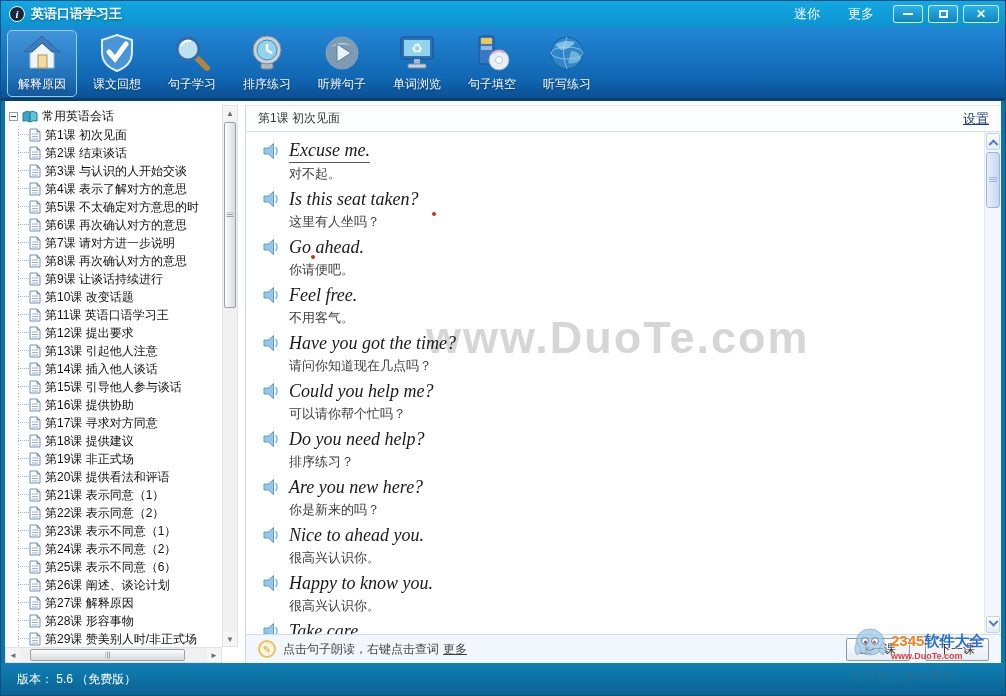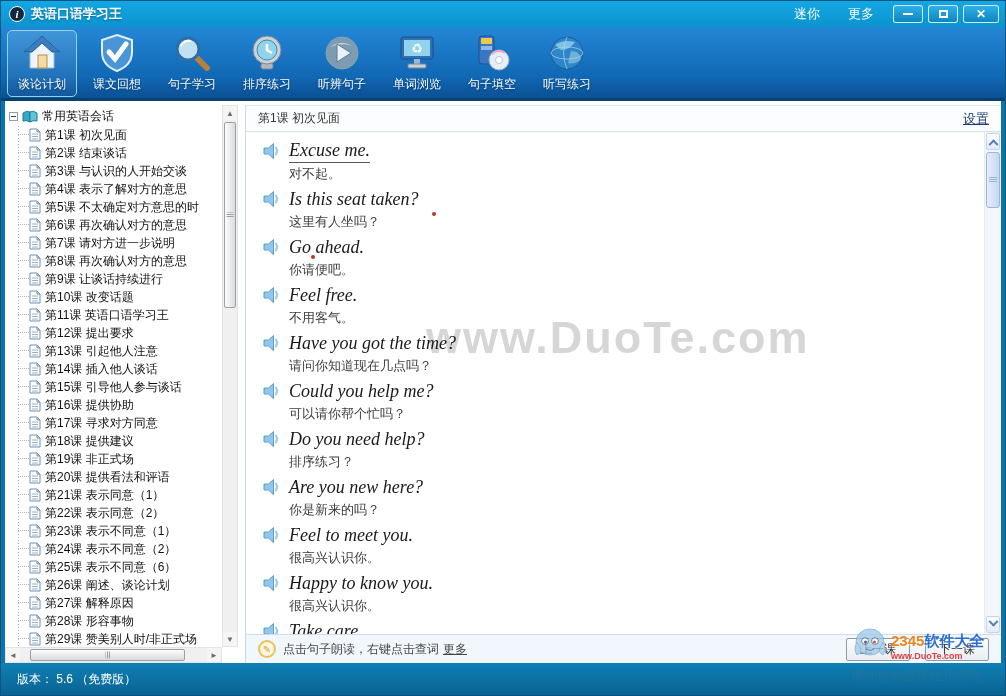--- a/index.html
+++ b/index.html
@@ -132,21 +132,21 @@
 
   <div class="toolbar">
       <div class="tool-item selected">
     <span class="ticon">
           <svg width="40" height="40" viewBox="0 0 40 40">
             <polygon points="20,3 38,19 32,19 32,35 8,35 8,19 2,19" fill="#eef5fb" stroke="#9db8d4"></polygon>
             <polygon points="20,3 38,19 30,19 20,10 10,19 2,19" fill="#3a7cc0" stroke="#1e5a96"></polygon>
             <rect x="16" y="22" width="9" height="13" fill="#f2dca2" stroke="#b5914f"></rect>
           </svg>
         </span>
-    <span class="tlabel">谈论计划</span>
+    <span class="tlabel">解释原因</span>
   </div>
       <div class="tool-item">
     <span class="ticon">
           <svg width="40" height="40" viewBox="0 0 40 40">
             <path d="M20 2 L35 7 V19 C35 29 28 35 20 38 C12 35 5 29 5 19 V7 Z" fill="#4a94d8" stroke="#dfeefb" stroke-width="2"></path>
             <path d="M12 19 L18 26 L29 11" stroke="#fff" stroke-width="5" fill="none" stroke-linecap="round"></path>
           </svg>
         </span>
     <span class="tlabel">课文回想</span>
   </div>
@@ -709,21 +709,21 @@
     <div class="zh">你是新来的吗？</div>
   </div>
             <div class="sentence">
     <div class="en-row">
       <span class="spk">
         <svg width="18" height="18" viewBox="0 0 18 18">
                     <polygon points="2,6 6.5,6 11.5,1.5 11.5,16.5 6.5,12 2,12" fill="#93c8e8" stroke="#5b9cc8"></polygon>
                     <path d="M13.5 5 Q16.5 9 13.5 13" stroke="#93c8e8" fill="none" stroke-width="2"></path>
                   </svg>
       </span>
-      <span class="en">Feel to meet you.</span>
+      <span class="en">Nice to ahead you.</span>
     </div>
     <div class="zh">很高兴认识你。</div>
   </div>
             <div class="sentence">
     <div class="en-row">
       <span class="spk">
         <svg width="18" height="18" viewBox="0 0 18 18">
                     <polygon points="2,6 6.5,6 11.5,1.5 11.5,16.5 6.5,12 2,12" fill="#93c8e8" stroke="#5b9cc8"></polygon>
                     <path d="M13.5 5 Q16.5 9 13.5 13" stroke="#93c8e8" fill="none" stroke-width="2"></path>
                   </svg>
@@ -782,16 +782,16 @@
             <circle cx="14.5" cy="15" r="1.6" fill="#303b66"></circle>
             <circle cx="23.5" cy="15" r="1.6" fill="#a33"></circle>
             <path d="M15 22 Q19 25 23 22" stroke="#557" fill="none"></path>
           </svg>
       </span>
       <span class="badge-lines">
         <div class="badge-l1"><span class="num">2345</span><span>软件大全</span></div>
         <div class="badge-l2">www.DuoTe.com</div>
       </span>
     </div>
-    <div class="badge-l3">请问你知道现在几点吗</div>
+    <div class="badge-l3">引导他人参与谈话</div>
   </div>
 
 </div>
 
 </body></html>

